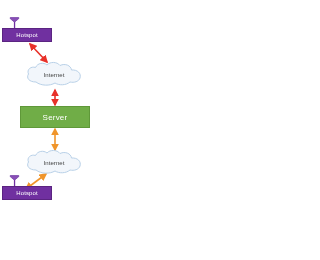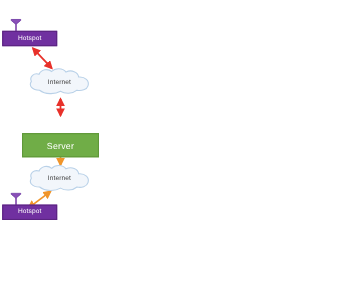--- a/index.html
+++ b/index.html
@@ -82,21 +82,20 @@
 
   
   .server-node {
     position: absolute;
     box-sizing: border-box;
     background: #70ad47;
     border: 1px solid #5f9839;
     display: flex;
     align-items: center;
     justify-content: center;
-    margin-top: 15px;
   }
   .server-label {
     color: #ffffff;
     font-size: 8px;
     letter-spacing: 0.2px;
     white-space: nowrap;
   }
 
   
   .connector {

